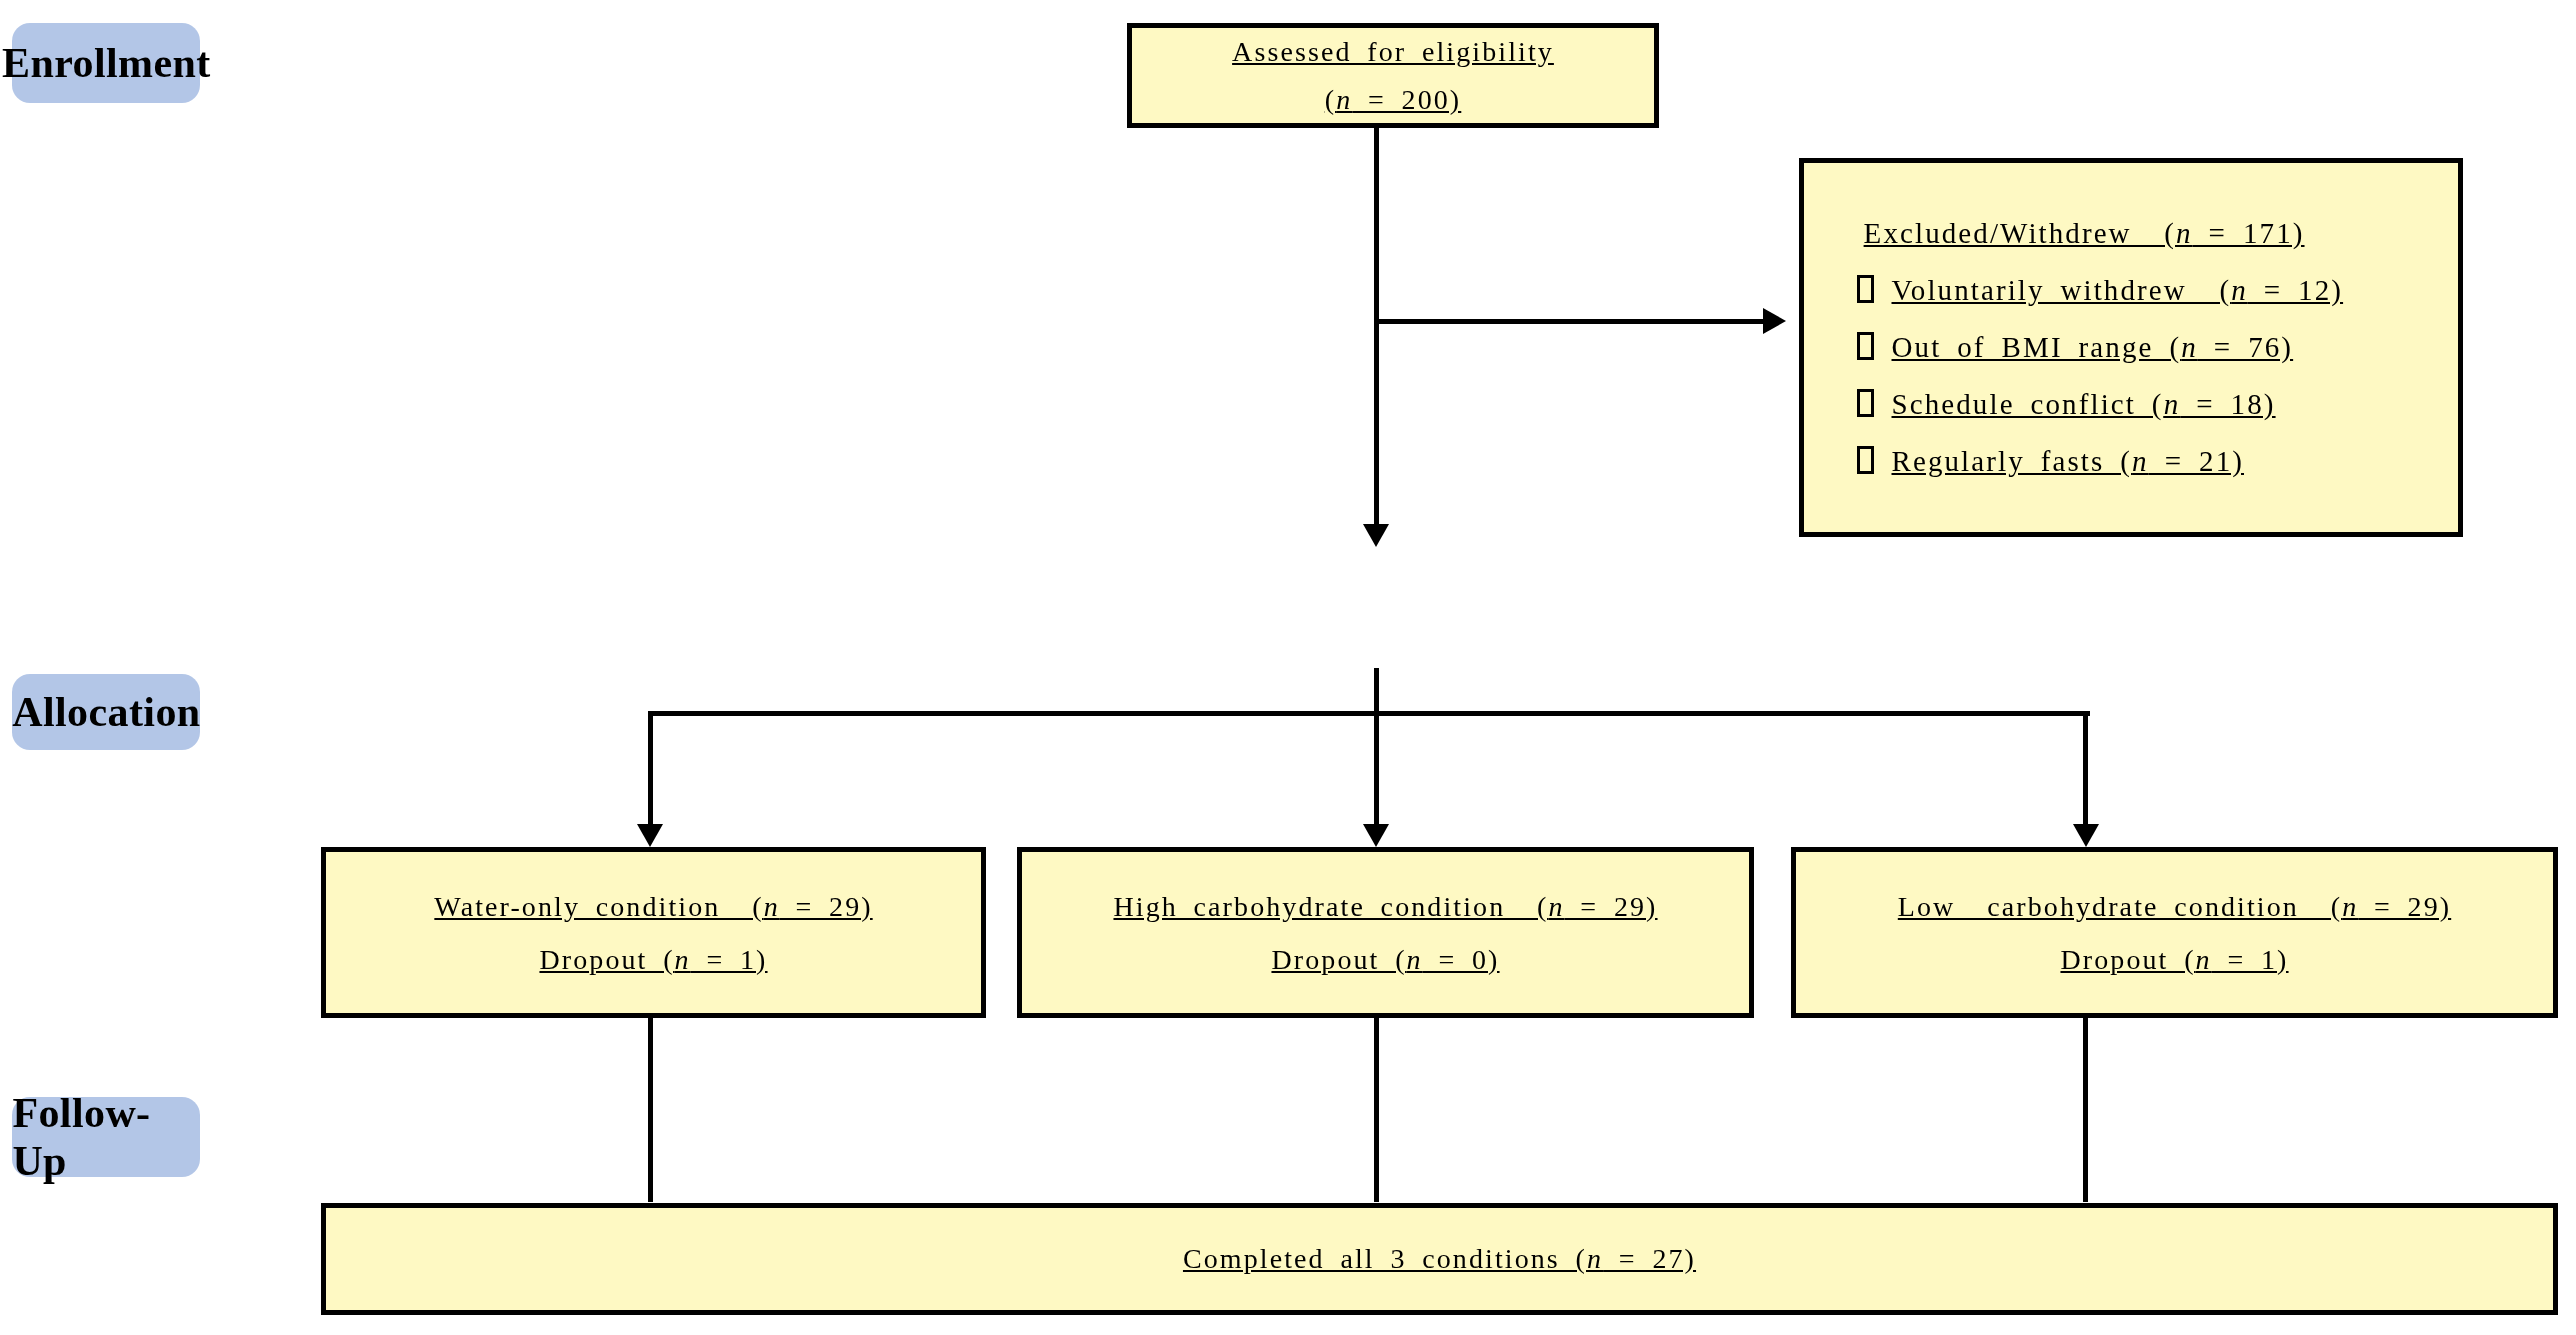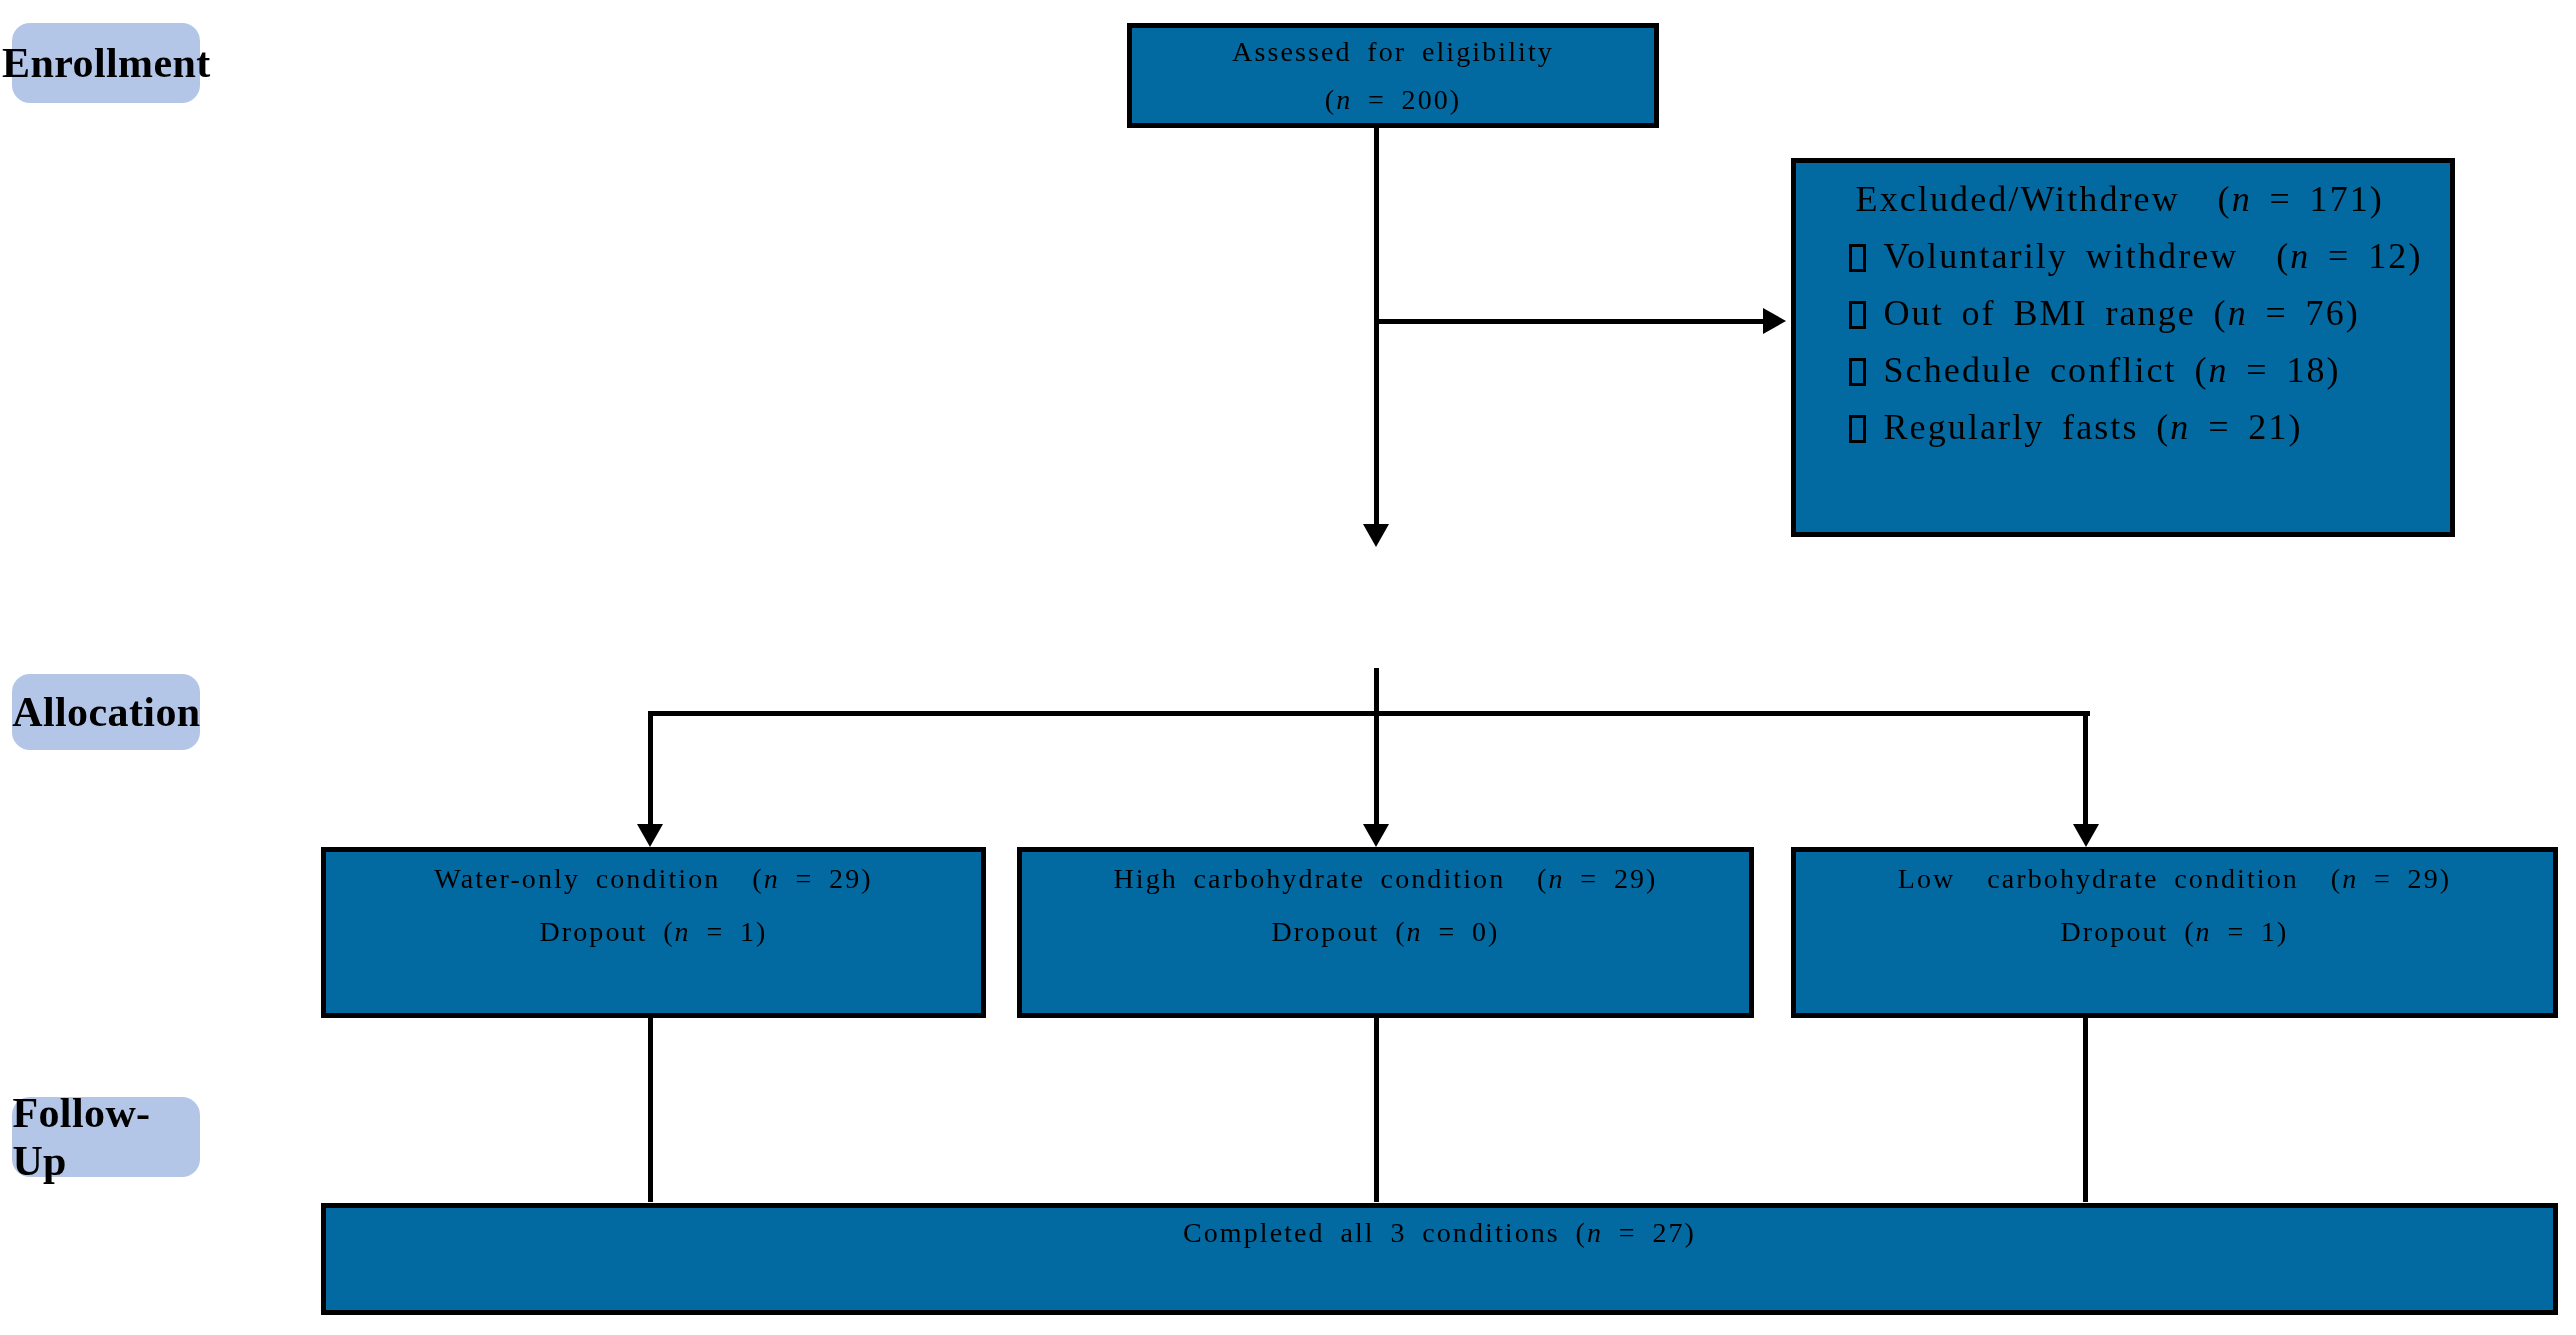--- a/index.html
+++ b/index.html
@@ -25,38 +25,40 @@
     justify-content: center;
     font-weight: bold;
     font-size: 42px;
     letter-spacing: 0.4px;
   }
   
   .box {
     position: absolute;
     box-sizing: border-box;
     border: 5px solid #000000;
-    background: #0369a1;
+    background: #fef9c3;
     display: flex;
     flex-direction: column;
     align-items: center;
-    justify-content: flex-start;
+    justify-content: center;
     text-align: center;
     font-size: 28px;
     letter-spacing: 2.1px;
     word-spacing: 6.6px;
     line-height: 50px;
+    text-decoration: underline;
   }
   .box .ln { display: block; }
   .box.excluded {
     align-items: flex-start;
     text-align: left;
     padding: 8.3px 16.5px 8.3px 53px;
-    font-size: 36px;
+    font-size: 29px;
     line-height: 57px;
+    margin-left: 8px;
   }
   .excluded-header { padding-left: 6.6px; }
   .excluded-item { white-space: nowrap; }
   .tofu {
     display: inline-block;
     width: 16.5px;
     height: 28px;
     border: 3.3px solid #000000;
     margin-right: 18px;
     vertical-align: -3.3px;

